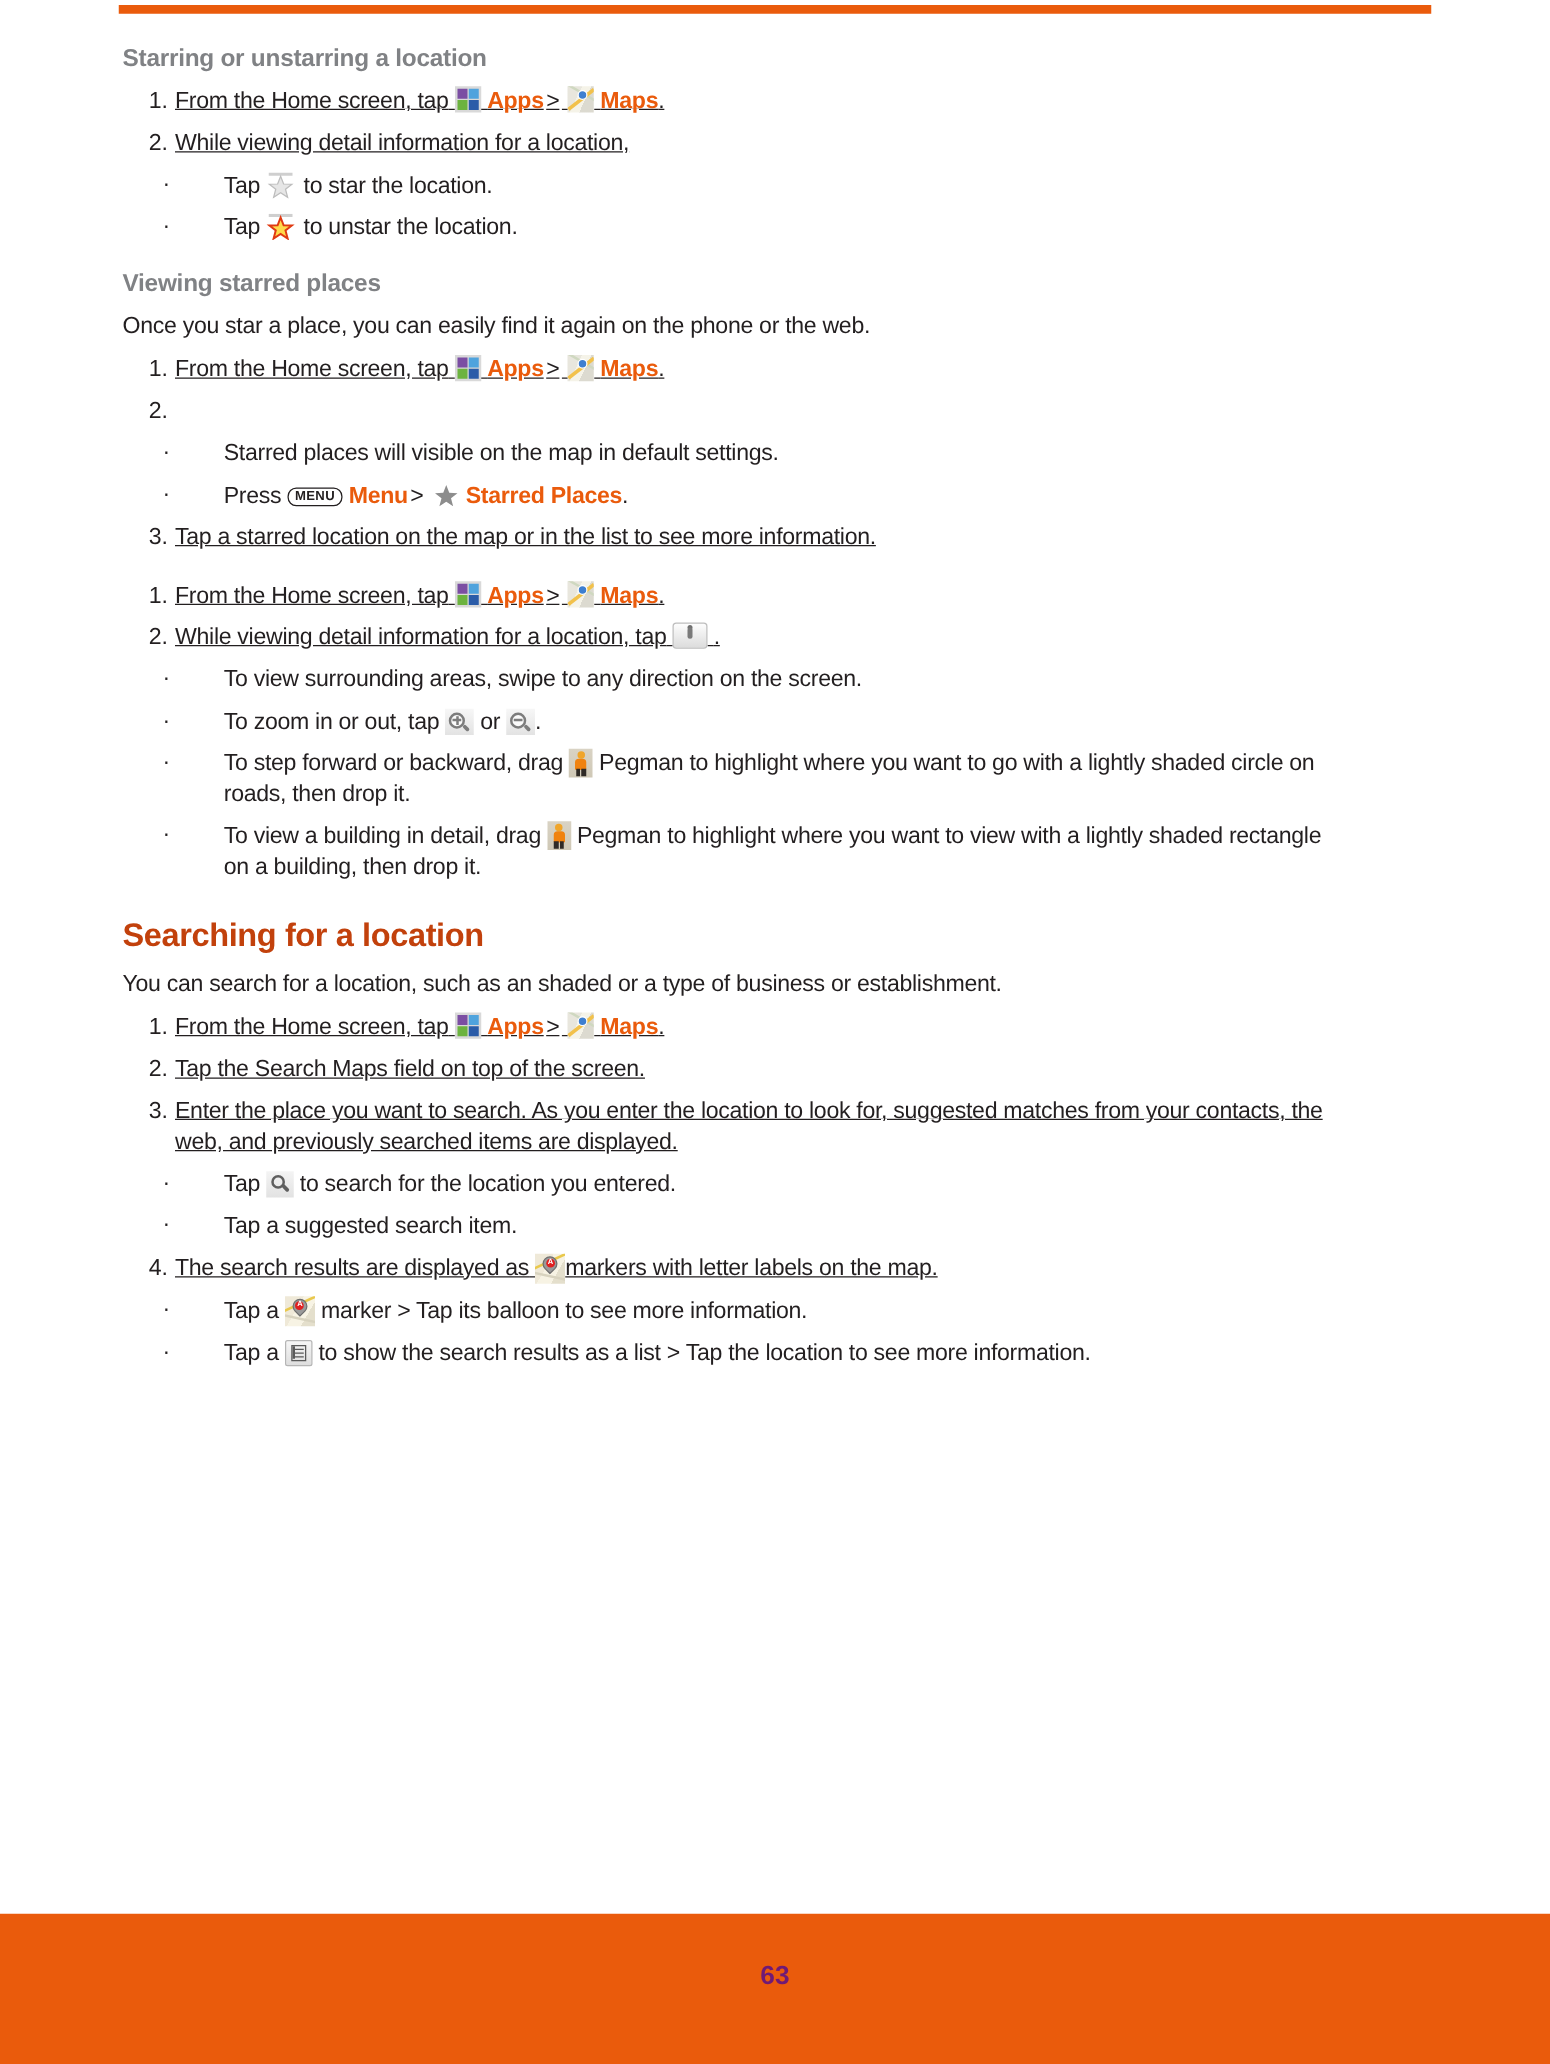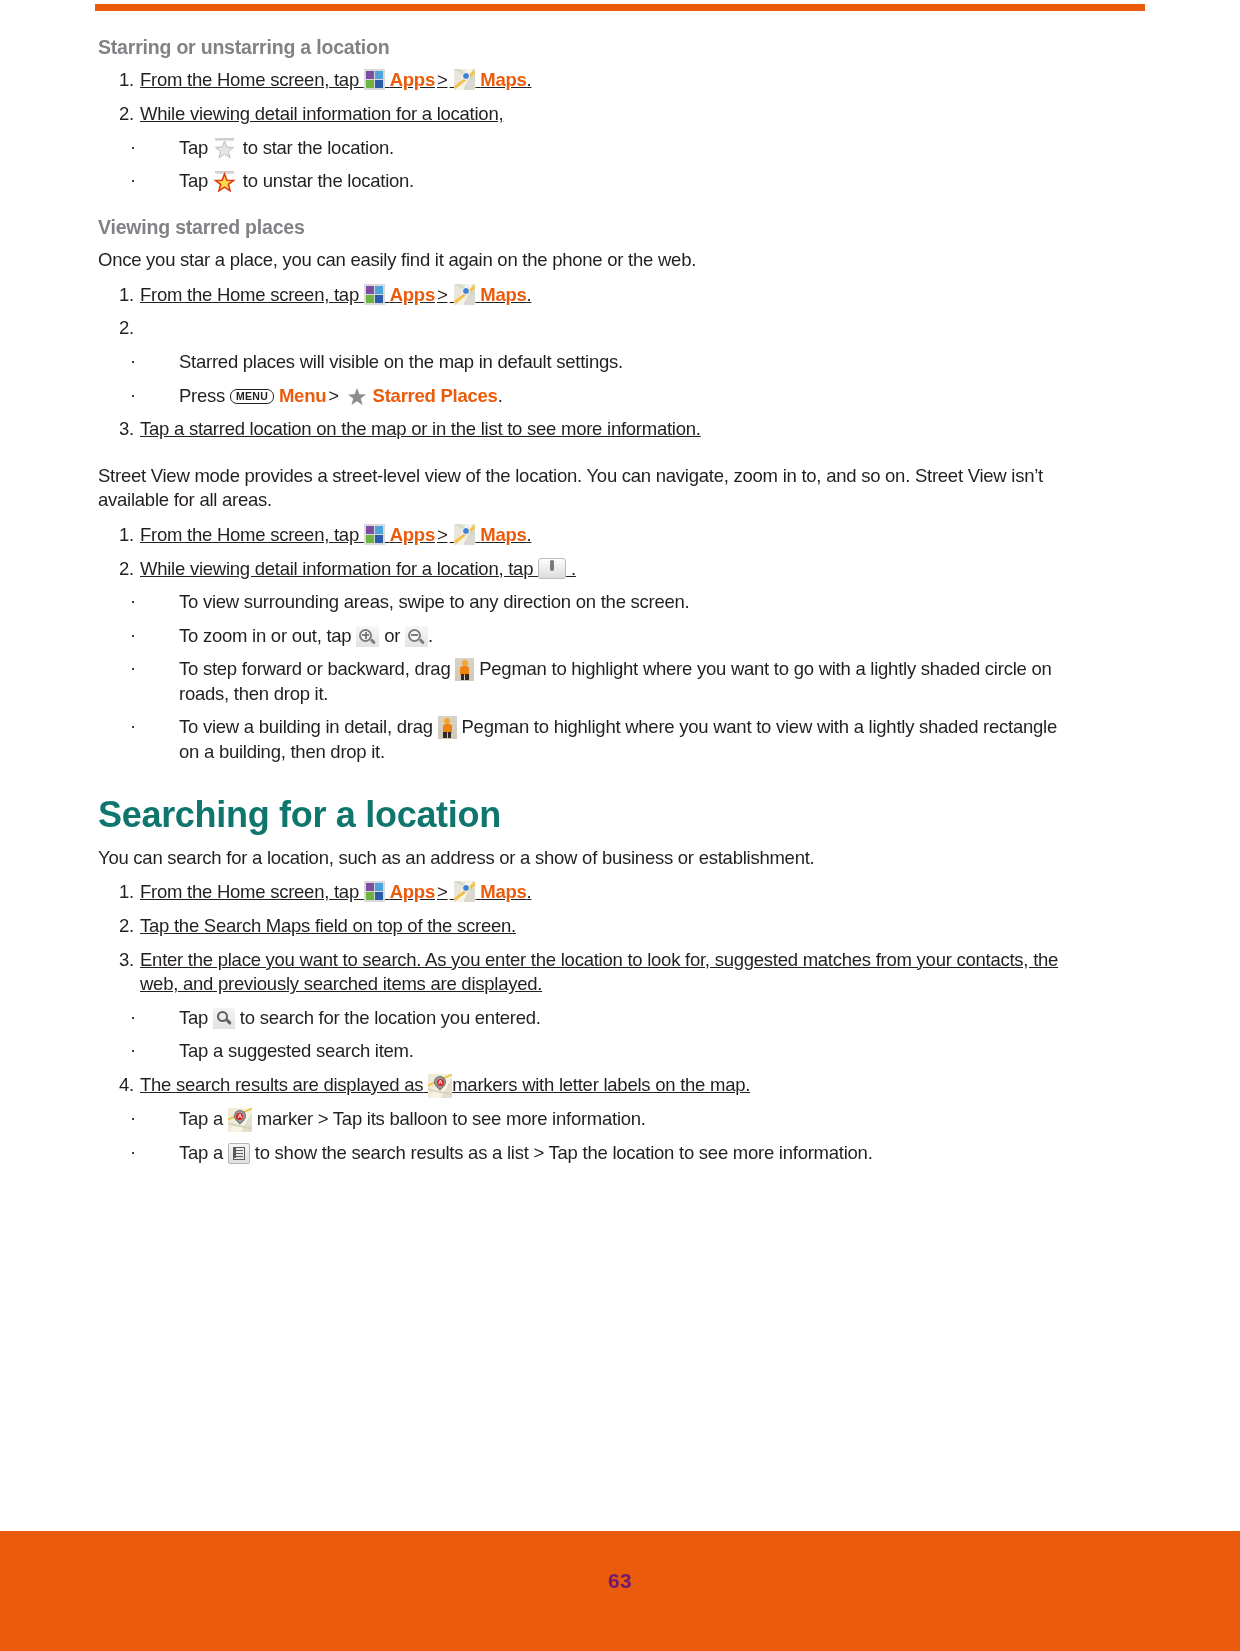--- a/index.html
+++ b/index.html
@@ -61,23 +61,23 @@
   
   h3.sub-head {
     font-size: 19.5px;
     font-weight: bold;
     color: #808285;
     margin: 0 0 9px 0;
     letter-spacing: -0.2px;
     line-height: 1.2;
   }
   h2.main-head {
-    font-size: 36px;
+    font-size: 26px;
     font-weight: bold;
-    color: #0f766e;
+    color: #c2410c;
     margin: 0 0 10px 0;
     letter-spacing: -0.3px;
     line-height: 1.2;
   }
   p.body-text {
     font-size: 18.5px;
     line-height: 1.33;
     margin: 0 0 10px 0;
     letter-spacing: -0.25px;
   }
@@ -480,21 +480,20 @@
       </span>
     </div>
 
     <div class="step">
       <span class="num">3.</span>
       <span class="txt">Tap a starred location on the map or in the list to see more information.</span>
     </div>
 
     <div class="spacer-md"></div>
 
-    <p class="body-text">Street View mode provides a street-level view of the location. You can navigate, zoom in to, and so on. Street View isn’t available for all areas.</p>
 
     <div class="step">
       <span class="num">1.</span>
       <span class="txt"><span>From the Home screen, tap</span>
         <span class="ic ic-apps"><i class="q1"></i><i class="q2"></i><i class="q3"></i><i class="q4"></i></span>
         <span class="orange">Apps</span><span class="gt">&gt;</span>
         <span class="ic ic-maps"><span class="road2"></span><span class="road"></span><span class="pin"></span></span>
         <span class="orange">Maps</span><span>.</span>
       </span>
     </div>
@@ -533,21 +532,21 @@
       <span class="dot">·</span>
       <span class="txt"><span>To view a building in detail, drag</span>
         <span class="ic ic-pegman"><span class="head"></span><span class="body"></span><span class="legL"></span><span class="legR"></span></span>
         <span>Pegman to highlight where you want to view with a lightly shaded rectangle on a building, then drop it.</span>
       </span>
     </div>
 
     <div class="spacer-lg"></div>
 
     <h2 class="main-head">Searching for a location</h2>
-    <p class="body-text">You can search for a location, such as an address or a show of business or establishment.</p>
+    <p class="body-text">You can search for a location, such as an shaded or a type of business or establishment.</p>
 
     <div class="step">
       <span class="num">1.</span>
       <span class="txt"><span>From the Home screen, tap</span>
         <span class="ic ic-apps"><i class="q1"></i><i class="q2"></i><i class="q3"></i><i class="q4"></i></span>
         <span class="orange">Apps</span><span class="gt">&gt;</span>
         <span class="ic ic-maps"><span class="road2"></span><span class="road"></span><span class="pin"></span></span>
         <span class="orange">Maps</span><span>.</span>
       </span>
     </div>

